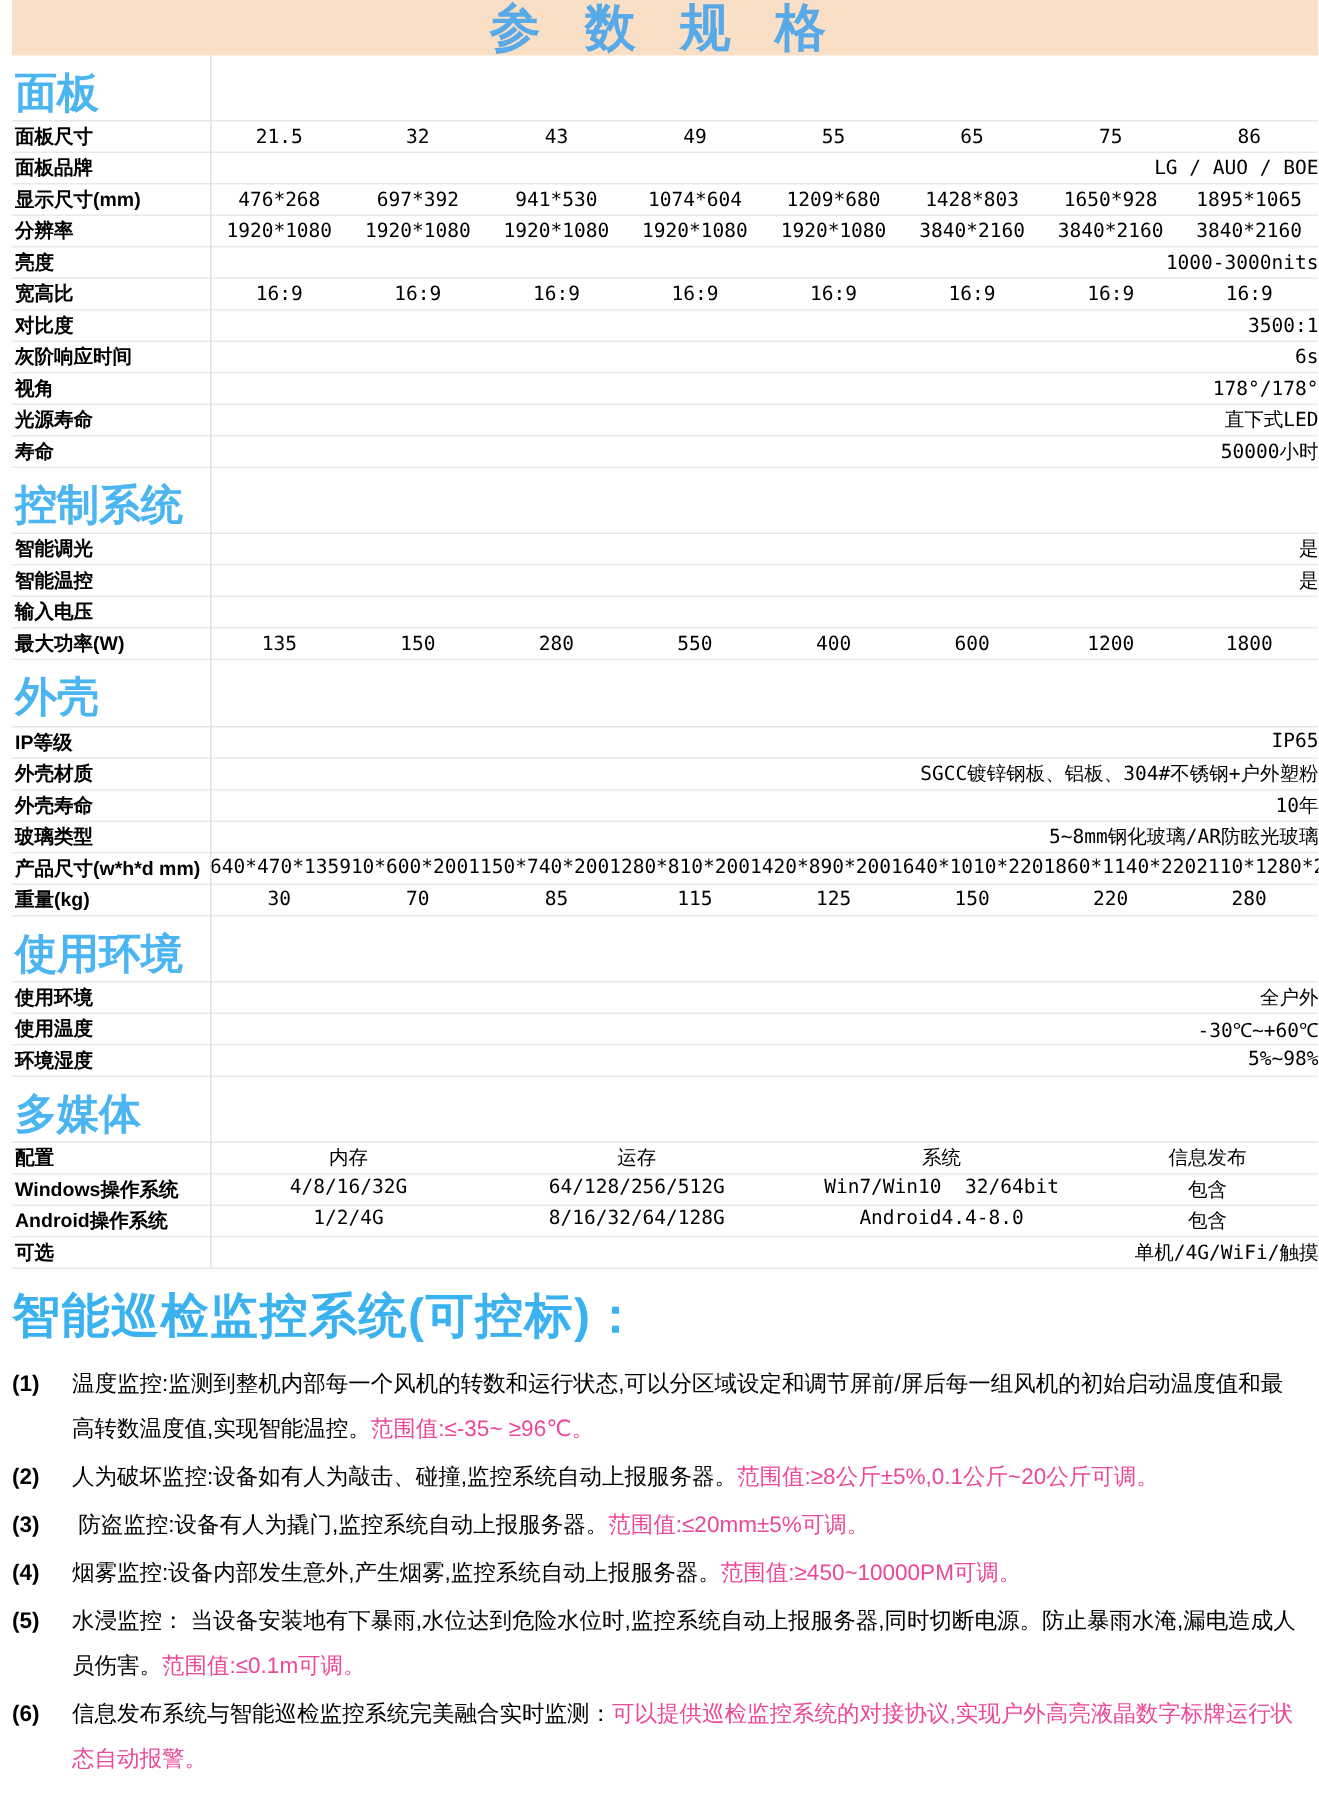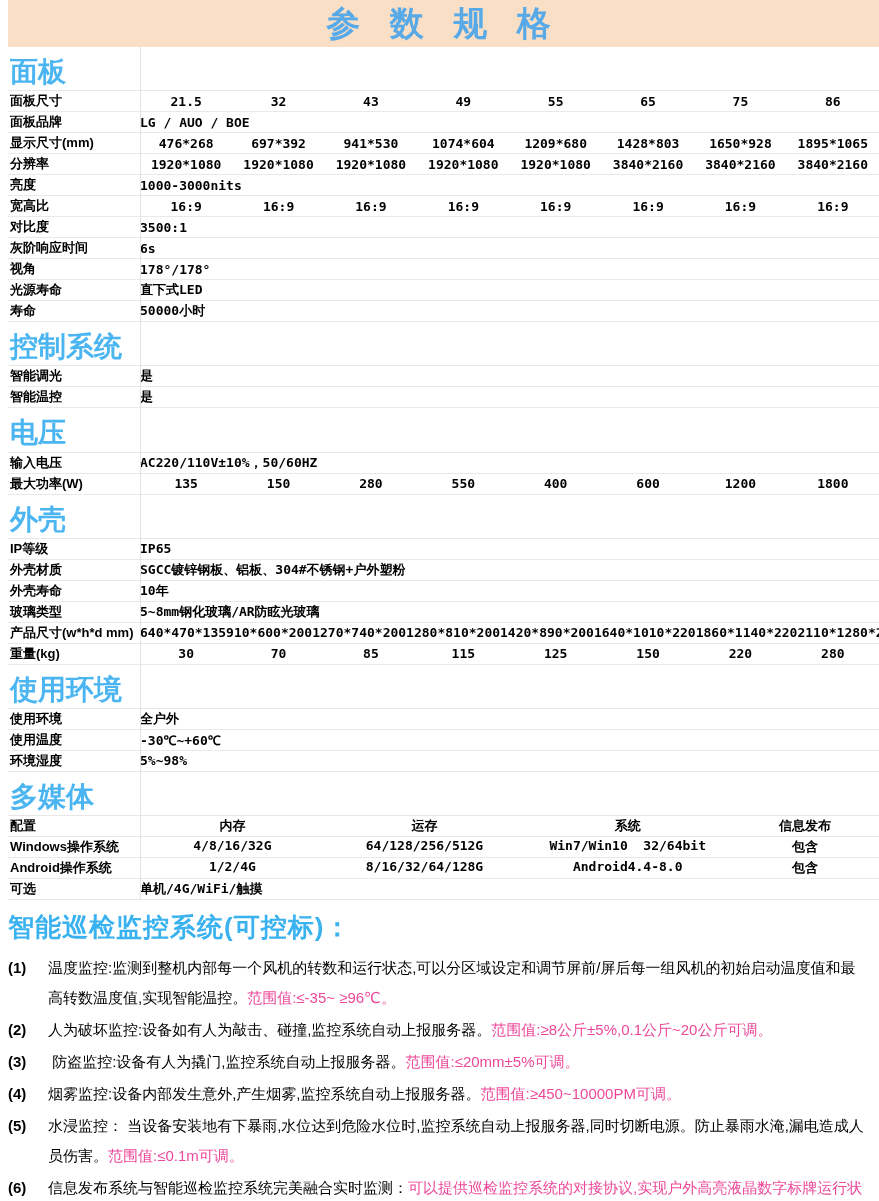--- a/index.html
+++ b/index.html
@@ -2,21 +2,21 @@
 <html><head>
 <meta charset="utf-8">
 <style>
   html,body{margin:0;padding:0;}
   body{
     width:879px;height:1201px;background:#ffffff;color:#000;
     font-family:"Liberation Sans","DejaVu Sans",sans-serif;
     overflow:hidden;
   }
   .banner{
-    margin-left:8px;height:47px;background:#F8DFC5;
+    margin-left:8px;height:37px;background:#F8DFC5;
     display:flex;align-items:center;justify-content:center;
   }
   .banner-title{
     color:#58A9E8;font-size:34px;font-weight:700;letter-spacing:10px;
     white-space:pre-wrap;
   }
   .spec{margin-left:8px;position:relative;}
   .spec::after{
     content:"";position:absolute;left:132px;top:0;bottom:0;width:1px;background:#E3E3E3;
   }
@@ -25,38 +25,38 @@
     padding:9px 0 2px 2px;border-bottom:1px solid #E7E7E7;
   }
   .row{
     display:flex;align-items:center;height:20px;border-bottom:1px solid #E9E9E9;
     font-size:13px;
   }
   .row-label{
     flex:0 0 130px;width:130px;padding-left:2px;font-weight:700;
     white-space:pre-wrap;overflow:hidden;
   }
-  .cells{flex:1;display:flex;min-width:0;font-weight:bold;}
+  .cells{flex:1;display:flex;min-width:0;}
   .cell{
     flex:1;text-align:center;
     font-family:"DejaVu Sans Mono","Liberation Mono",monospace;
     white-space:pre-wrap;
   }
   .cell.c4-0{flex:0 0 25%;}
   .cell.c4-1{flex:0 0 27%;text-align:center;}
   .cell.c4-2{flex:0 0 28%;}
   .cell.c4-3{flex:0 0 20%;}
   .span-val{
-    flex:1;text-align:left;
+    flex:1;text-align:right;
     font-family:"DejaVu Sans Mono","Liberation Mono",monospace;
     white-space:pre-wrap;
   }
   .monitor{padding:0 6px 0 8px;}
   .monitor-title{
-    font-size:26px;font-weight:700;color:#3AB2F0;
+    font-size:32px;font-weight:700;color:#3AB2F0;
     margin:10px 0 8px 0;letter-spacing:1px;
   }
   .item{display:flex;font-size:15px;line-height:30px;margin-bottom:2px;}
   .item-num{flex:0 0 40px;font-weight:600;white-space:pre-wrap;}
   .item-text{flex:1;padding-right:4px;}
   .item-text .plain{color:#000;white-space:pre-wrap;}
   .item-text .hl{color:#ec4899;white-space:pre-wrap;margin-top:19px;}
 </style>
 </head>
 <body>
@@ -167,26 +167,22 @@
       <div class="cells">
         <div class="span-val">是</div>
       </div>
     </div>
     <div class="row">
       <div class="row-label">智能温控</div>
       <div class="cells">
         <div class="span-val">是</div>
       </div>
     </div>
-    <div class="sec-title">电压</div>
     <div class="row">
       <div class="row-label">输入电压</div>
-      <div class="cells">
-        <div class="span-val">AC220/110V±10%，50/60HZ</div>
-      </div>
     </div>
     <div class="row">
       <div class="row-label">最大功率(W)</div>
       <div class="cells">
         <div class="cell">135</div>
         <div class="cell">150</div>
         <div class="cell">280</div>
         <div class="cell">550</div>
         <div class="cell">400</div>
         <div class="cell">600</div>
@@ -217,21 +213,21 @@
       <div class="row-label">玻璃类型</div>
       <div class="cells">
         <div class="span-val">5~8mm钢化玻璃/AR防眩光玻璃</div>
       </div>
     </div>
     <div class="row">
       <div class="row-label">产品尺寸(w*h*d mm)</div>
       <div class="cells">
         <div class="cell">640*470*135</div>
         <div class="cell">910*600*200</div>
-        <div class="cell">1270*740*200</div>
+        <div class="cell">1150*740*200</div>
         <div class="cell">1280*810*200</div>
         <div class="cell">1420*890*200</div>
         <div class="cell">1640*1010*220</div>
         <div class="cell">1860*1140*220</div>
         <div class="cell">2110*1280*240</div>
       </div>
     </div>
     <div class="row">
       <div class="row-label">重量(kg)</div>
       <div class="cells">

